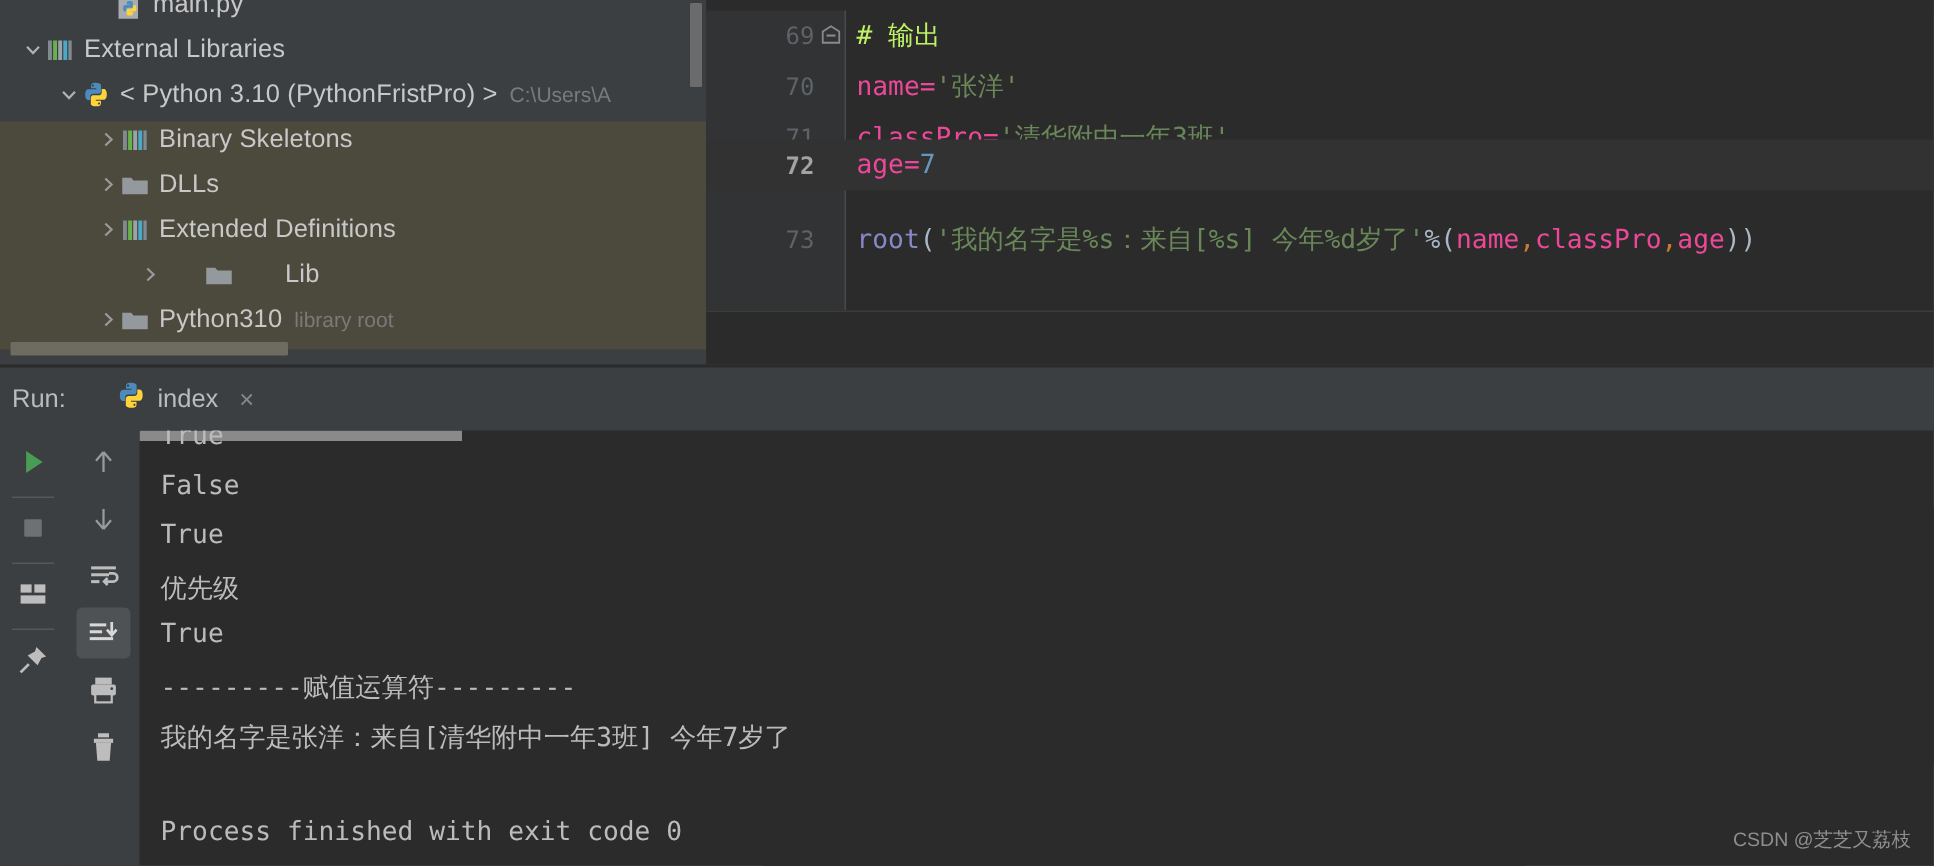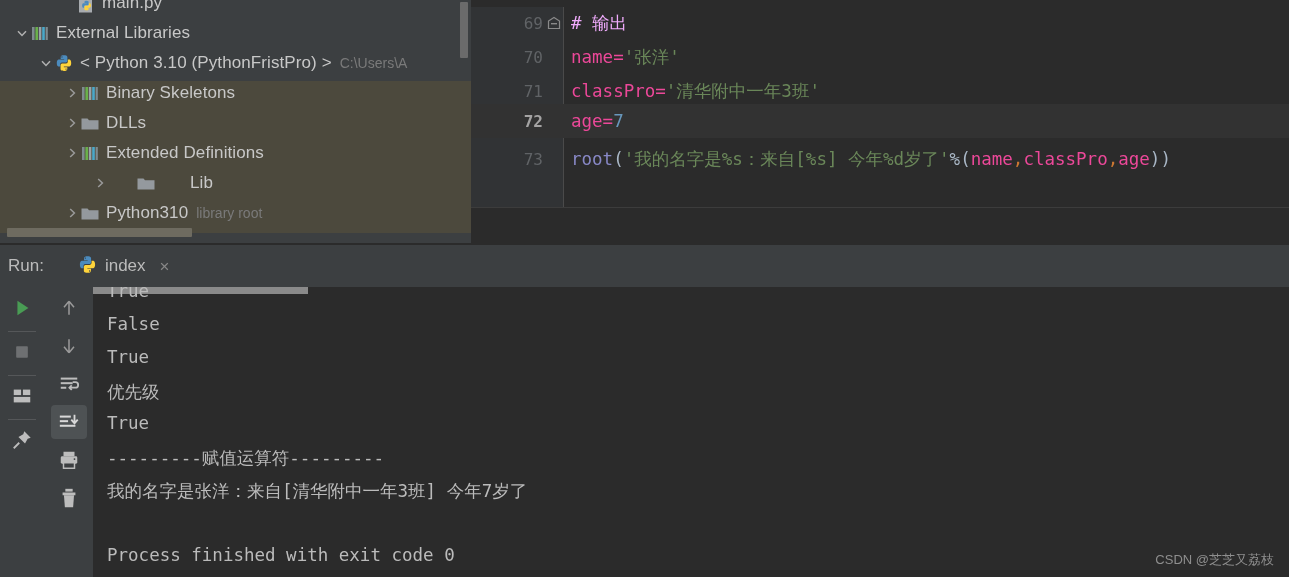--- a/index.html
+++ b/index.html
@@ -103,21 +103,21 @@
   .editor-bottom-line {
     position: absolute; left: 0; top: 0; width: 818px; height: 1px;
     background: #3c3c3c;
   }
   .editor-cliptop {
     position: absolute; left: 0; top: 0; width: 818px; height: 7px;
     background: #2b2b2b;
   }
 
   
-  .c-comment { color: #f0abfc; }
+  .c-comment { color: #bef264; }
   .c-ident   { color: #ec4899; }
   .c-string  { color: #6a8759; }
   .c-number  { color: #6897bb; }
   .c-func    { color: #8888c6; }
   .c-comma   { color: #cc7832; }
   .c-paren   { color: #a9b7c6; }
 
   
   .run-panel {
     position: absolute; left: 0; top: 243px; width: 1289px; height: 334px;
@@ -345,21 +345,21 @@
             <span class="ctext"><span class="c-comment"># 输出</span></span>
           </div>
           <div class="code-line" style="top: 40px;">
             <span class="ln">70</span>
             <span class="ctext"><span class="c-ident">name=</span><span class="c-string">'张洋'</span></span>
           </div>
           <div class="code-line" style="top: 74px;">
             <span class="ln">71</span>
             <span class="ctext"><span class="c-ident">classPro=</span><span class="c-string">'清华附中一年3班'</span></span>
           </div>
-          <div class="code-line current" style="top: 104px; padding-left: 38px;">
+          <div class="code-line current" style="top: 93px; padding-left: 38px;">
             <span class="ln active">72</span>
             <span class="ctext"><span class="c-ident">age=</span><span class="c-number">7</span></span>
           </div>
           <div class="code-line" style="top: 142px;">
             <span class="ln">73</span>
             <span class="ctext"><span class="c-func">root</span><span class="c-paren">(</span><span class="c-string">'我的名字是%s：来自[%s] 今年%d岁了'</span><span class="c-paren">%(</span><span class="c-ident">name</span><span class="c-comma">,</span><span class="c-ident">classPro</span><span class="c-comma">,</span><span class="c-ident">age</span><span class="c-paren">))</span></span>
           </div>
         </div>
       <div class="editor-cliptop"></div>
       <div class="editor-bottom">

